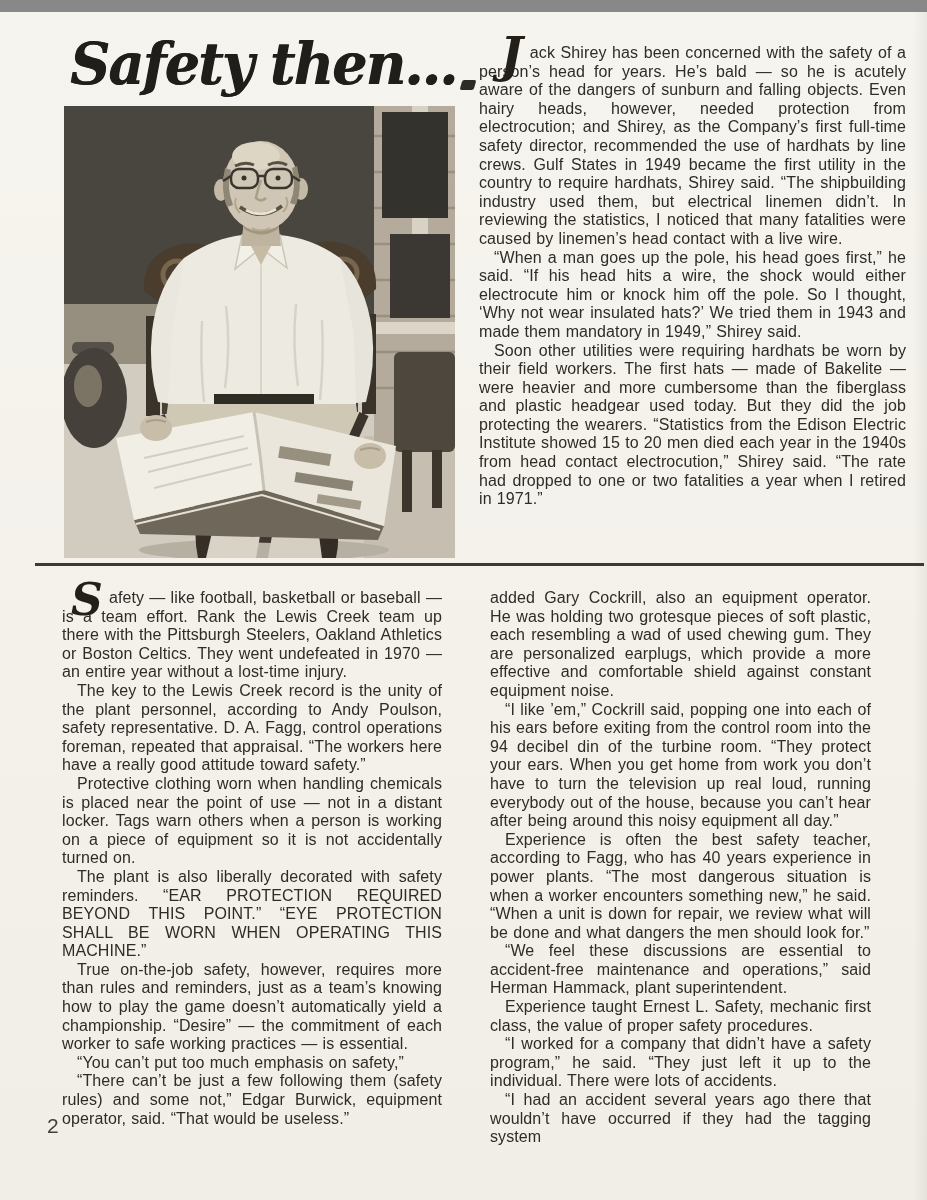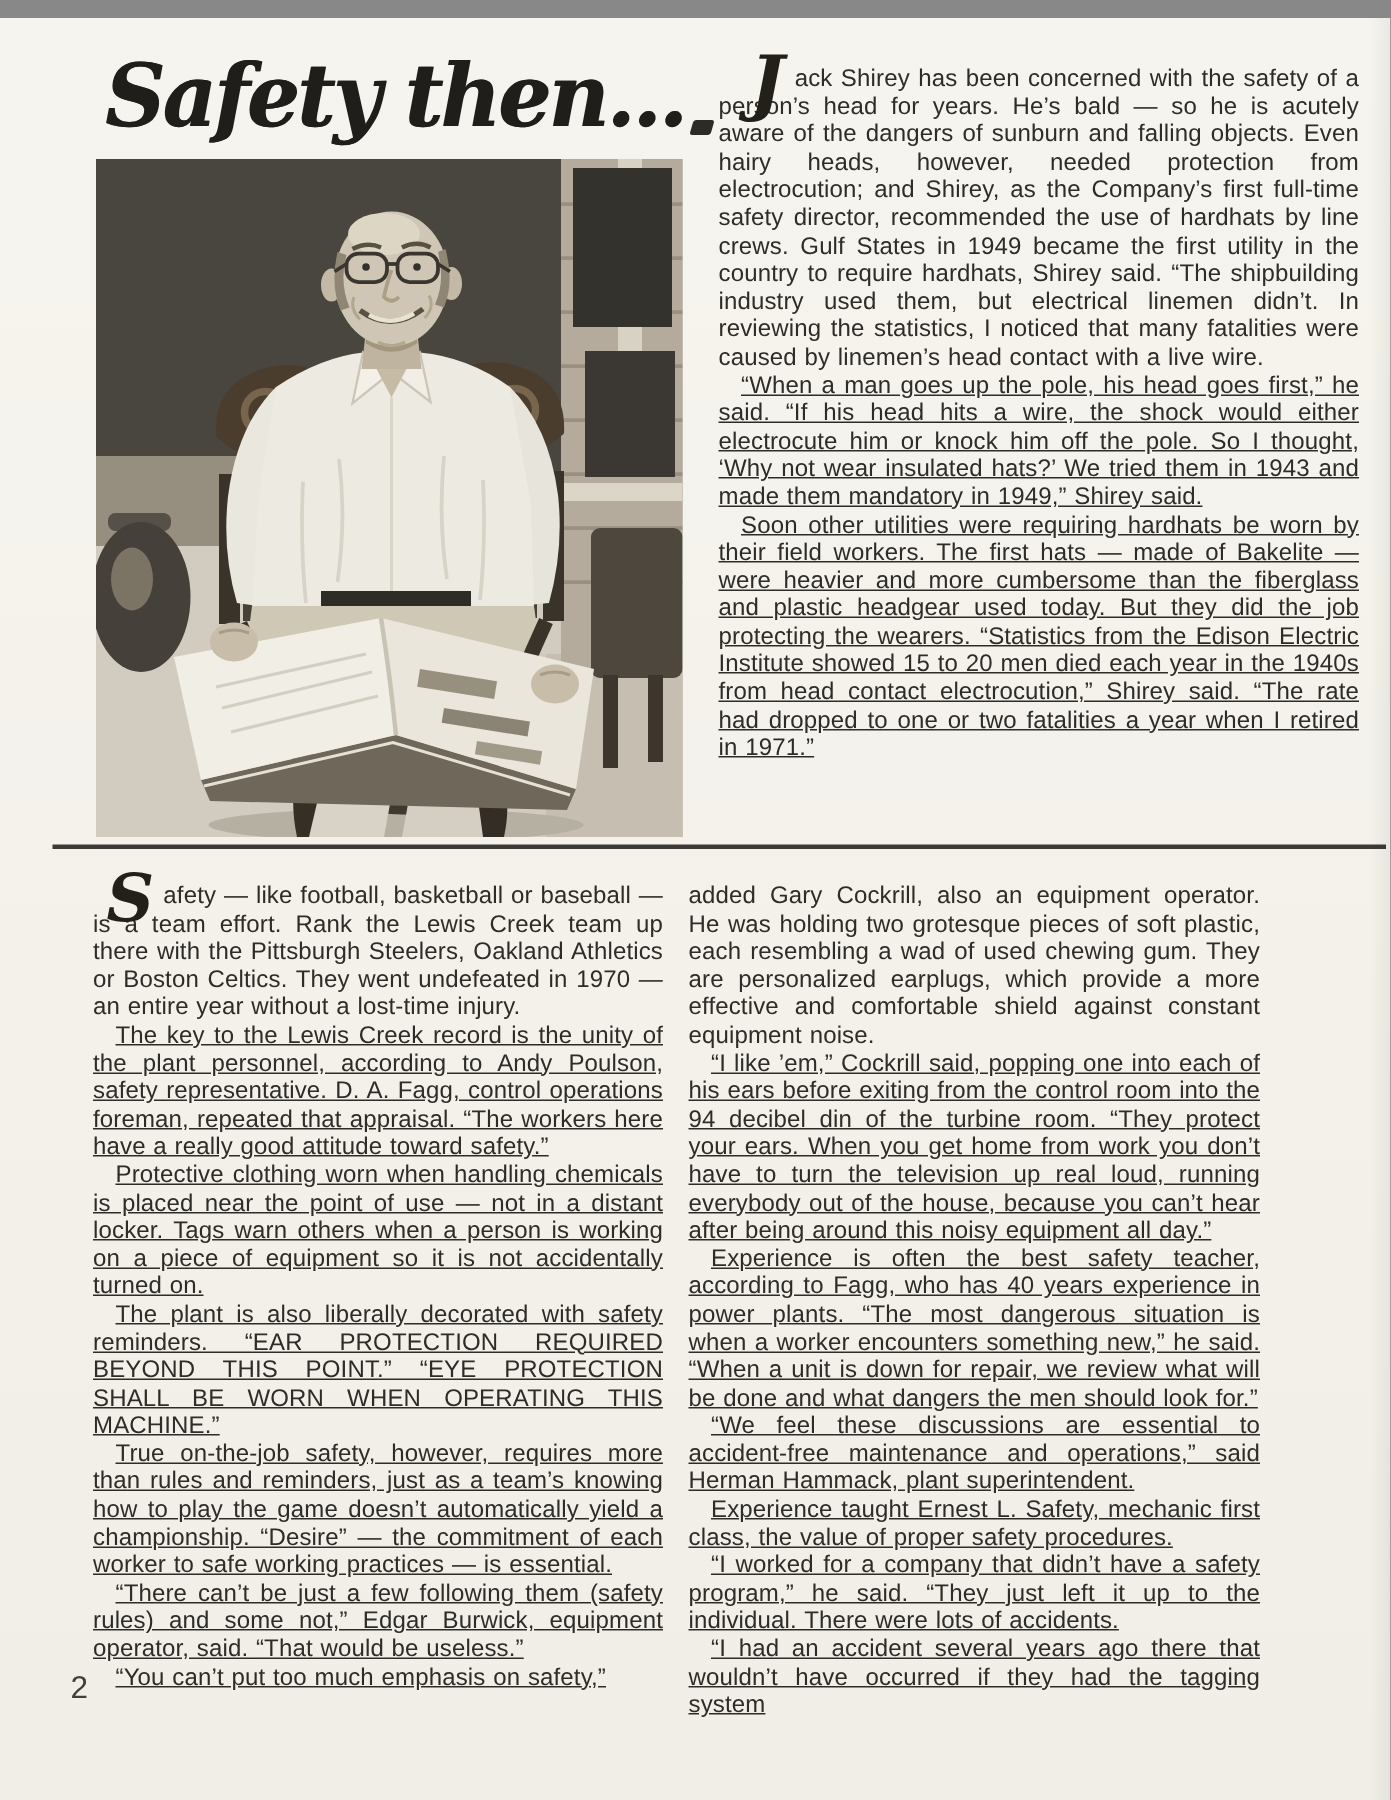--- a/index.html
+++ b/index.html
@@ -29,24 +29,24 @@
   .photo svg { display:block; width:100%; height:100%; }
   .print-mark {
     position:absolute; left:461px; top:68px; width:14px; height:10px;
     background:#2c2b28; border-radius:2px; transform:skewX(-16deg);
   }
   .body-text p {
     margin:0; text-align:justify;
     font-size:16px; line-height:18.6px;
     letter-spacing:0.1px; word-spacing:0.6px;
   }
-  .body-text p.indent { text-indent:15px;text-decoration:underline; }
+  .body-text p.indent { text-indent:15px; }
   .col-top-right   { position:absolute; left:479px; top:32px;  width:427px; }
   .col-bottom-left { position:absolute; left:62px;  top:577px; width:380px; }
-  .col-bottom-right{ position:absolute; left:459px; top:577px; width:381px; }
+  .col-bottom-right{ position:absolute; left:490px; top:577px; width:381px; }
   .dropcap {
     float:left; font-family:"DejaVu Serif", serif; font-style:italic; font-weight:bold;
     color:#222019; overflow:visible;
     height:15px; line-height:13px;
   }
   .dropcap.j { font-size:48px; padding:0 7px 0 21px; position:relative; top:5px; }
   .dropcap.s { font-size:44px; padding:0 6px 0 9px;  position:relative; top:4px; }
   .rule {
     position:absolute; left:35px; top:551px; width:889px; height:3px;
     background:#3b3a36;
@@ -200,22 +200,22 @@
   </div>
 
   <div class="rule"></div>
 
   <div class="col-bottom-left body-text">
     <p class="para"><span class="dropcap s">S</span><span>afety — like football, basketball or baseball — is a team effort. Rank the Lewis Creek team up there with the Pittsburgh Steelers, Oakland Athletics or Boston Celtics. They went undefeated in 1970 — an entire year without a lost-time injury.</span></p>
     <p class="para indent">The key to the Lewis Creek record is the unity of the plant personnel, according to Andy Poulson, safety representative. D. A. Fagg, control operations foreman, repeated that appraisal. “The workers here have a really good attitude toward safety.”</p>
     <p class="para indent">Protective clothing worn when handling chemicals is placed near the point of use — not in a distant locker. Tags warn others when a person is working on a piece of equipment so it is not accidentally turned on.</p>
     <p class="para indent">The plant is also liberally decorated with safety reminders. “EAR PROTECTION REQUIRED BEYOND THIS POINT.” “EYE PROTECTION SHALL BE WORN WHEN OPERATING THIS MACHINE.”</p>
     <p class="para indent">True on-the-job safety, however, requires more than rules and reminders, just as a team’s knowing how to play the game doesn’t automatically yield a championship. “Desire” — the commitment of each worker to safe working practices — is essential.</p>
+    <p class="para indent">“You can’t put too much emphasis on safety,”</p>
     <p class="para indent">“There can’t be just a few following them (safety rules) and some not,” Edgar Burwick, equipment operator, said. “That would be useless.”</p>
-    <p class="para indent">“You can’t put too much emphasis on safety,”</p>
   </div>
 
   <div class="col-bottom-right body-text">
     <p class="para">added Gary Cockrill, also an equipment operator. He was holding two grotesque pieces of soft plastic, each resembling a wad of used chewing gum. They are personalized earplugs, which provide a more effective and comfortable shield against constant equipment noise.</p>
     <p class="para indent">“I like ’em,” Cockrill said, popping one into each of his ears before exiting from the control room into the 94 decibel din of the turbine room. “They protect your ears. When you get home from work you don’t have to turn the television up real loud, running everybody out of the house, because you can’t hear after being around this noisy equipment all day.”</p>
     <p class="para indent">Experience is often the best safety teacher, according to Fagg, who has 40 years experience in power plants. “The most dangerous situation is when a worker encounters something new,” he said. “When a unit is down for repair, we review what will be done and what dangers the men should look for.”</p>
     <p class="para indent">“We feel these discussions are essential to accident-free maintenance and operations,” said Herman Hammack, plant superintendent.</p>
     <p class="para indent">Experience taught Ernest L. Safety, mechanic first class, the value of proper safety procedures.</p>
     <p class="para indent">“I worked for a company that didn’t have a safety program,” he said. “They just left it up to the individual. There were lots of accidents.</p>
     <p class="para indent">“I had an accident several years ago there that wouldn’t have occurred if they had the tagging system</p>

